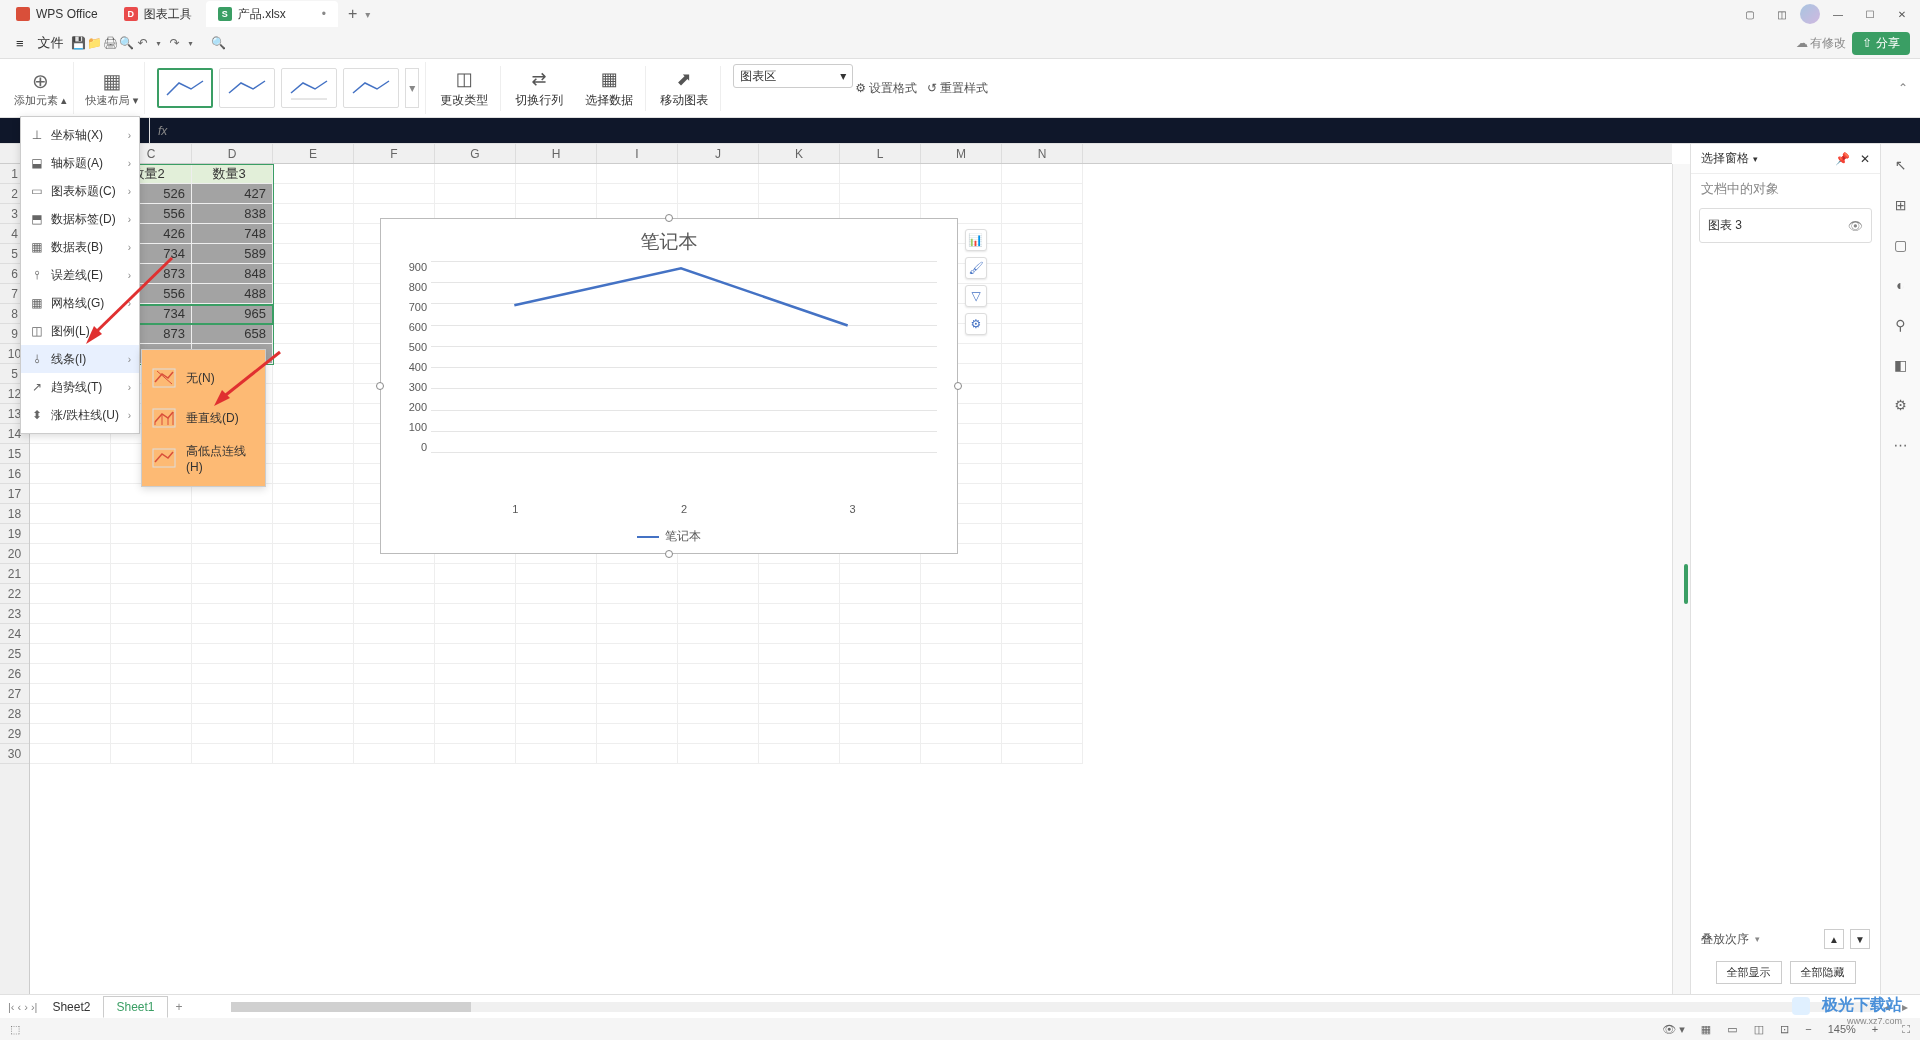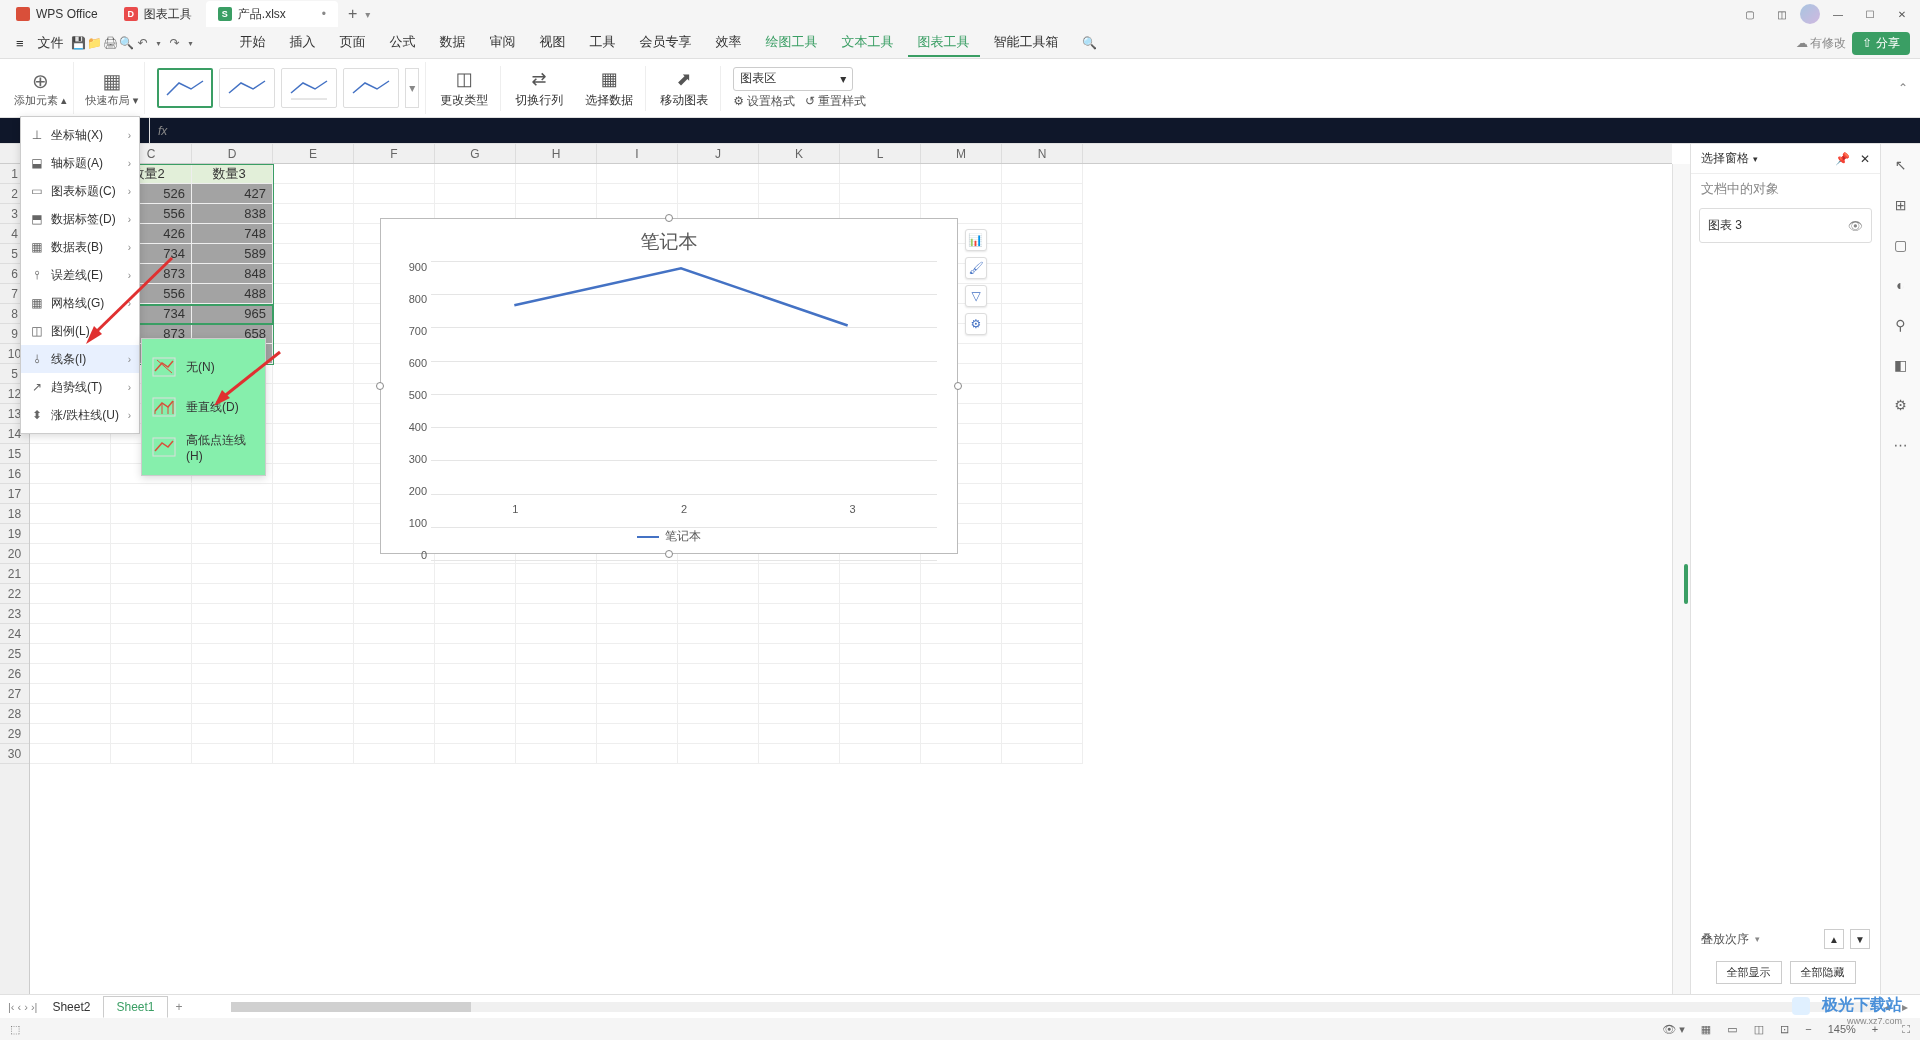--- a/index.html
+++ b/index.html
@@ -36,21 +36,21 @@
 .ribbon-group { display: flex; flex-direction: column; align-items: center; padding: 0 6px; gap: 0; font-size: 11px; color: #555; border-right: 1px solid #eee; height: 52px; justify-content: center; }
 .ribbon-group .rg-icon { font-size: 20px; color: #666; }
 .ribbon-group .rg-label { font-size: 11px; }
 .chart-styles { display: flex; gap: 6px; padding: 0 6px; border-right: 1px solid #eee; height: 52px; align-items: center; }
 .chart-style { width: 56px; height: 40px; border: 1px solid #ddd; border-radius: 2px; background: #fff; display: flex; align-items: center; justify-content: center; position: relative; }
 .chart-style.selected { border: 2px solid #3a9e64; }
 .chart-style svg { width: 44px; height: 30px; }
 .style-more { width: 14px; height: 40px; display:flex; align-items:center; justify-content:center; color:#888; border:1px solid #ddd; }
 .ribbon-btn { display: flex; flex-direction: column; align-items: center; padding: 2px 8px; gap: 2px; }
 .ribbon-btn .ico { font-size: 18px; color: #555; }
-.ribbon-col2 { display: flex; flex-direction: column; gap: 2px; padding: 0 6px; height: 48px; justify-content: center; }
+.ribbon-col2 { display: flex; gap: 2px; padding: 0 6px; height: 48px; justify-content: center; }
 .ribbon-sel { width: 120px; height: 24px; border: 1px solid #ccc; border-radius: 3px; padding: 0 6px; display: flex; align-items: center; justify-content: space-between; font-size: 12px;}
 .ribbon-row { display: flex; gap: 10px; }
 .ribbon-link { font-size: 12px; color: #555; display:flex; align-items:center; gap:3px; }
 .ribbon-collapse { margin-left: auto; color: #888; padding: 4px; }
 
 
 .formula-bar { height: 26px; background: #0f172a; border-bottom: 1px solid #e0e0e0; display: flex; align-items: center; }
 .name-box { width: 150px; border-right: 1px solid #e0e0e0; display: flex; align-items: center; padding: 0 8px; height: 100%; justify-content: flex-end; color: #888; }
 .fx-btn { padding: 0 8px; color: #888; font-style: italic; }
 
@@ -71,38 +71,38 @@
 .vscroll-indicator{position:absolute; right:2px; top:400px; width:4px; height:40px; background:#3a9e64; border-radius:2px;}
 
 
 .chart-object { position: absolute; left: 380px; top: 74px; width: 578px; height: 336px; background: #fff; border: 1px solid #bbb; }
 .chart-handle { position: absolute; width: 8px; height: 8px; border: 1px solid #888; background: #fff; border-radius: 50%; }
 .ch-t { top: -5px; left: 50%; transform: translateX(-50%); }
 .ch-b { bottom: -5px; left: 50%; transform: translateX(-50%); }
 .ch-l { left: -5px; top: 50%; transform: translateY(-50%); }
 .ch-r { right: -5px; top: 50%; transform: translateY(-50%); }
 .chart-title { text-align: center; font-size: 19px; font-family: "SimSun", serif; color: #595959; padding: 10px 0 6px; }
-.chart-plot { position: relative; height: 300px; margin: 0 20px 0 50px; }
+.chart-plot { position: relative; height: 192px; margin: 0 20px 0 50px; }
 .chart-yaxis { position: absolute; left: -38px; top: 0; height: 100%; width: 34px; display: flex; flex-direction: column; justify-content: space-between; text-align: right; color: #595959; font-size: 11px; }
 .chart-grid { position: absolute; inset: 0; display: flex; flex-direction: column; justify-content: space-between; }
 .chart-grid .gline { height: 0; border-top: 1px solid #e5e5e5; }
 .chart-xaxis { position: absolute; left: 50px; right: 20px; display: flex; justify-content: space-around; color: #595959; font-size: 11px; bottom: 38px; }
 .chart-legend { position: absolute; bottom: 8px; left: 0; right: 0; text-align: center; font-size: 12px; color: #595959; display:flex; justify-content:center; align-items:center; gap:6px;}
 .chart-legend .lline { width:22px; height:0; border-top: 2px solid #4472c4;}
 .chart-line { position: absolute; inset: 0; }
 .chart-side-btns { position: absolute; right: -30px; top: 10px; display: flex; flex-direction: column; gap: 6px; }
 .chart-side-btns .csb { width: 22px; height: 22px; background: #fff; border: 1px solid #ddd; border-radius: 3px; display:flex; align-items:center; justify-content:center; font-size:12px; color:#4472c4; box-shadow: 0 1px 2px rgba(0,0,0,0.1);}
 
 
 .dropdown1 { position: absolute; top: 116px; left: 20px; width: 120px; background: #fff; border: 1px solid #ccc; box-shadow: 0 2px 8px rgba(0,0,0,0.15); z-index: 100; padding: 4px 0;}
 .dropdown1 .ditem { height: 28px; display: flex; align-items: center; padding: 0 8px; gap: 6px; font-size: 12px; position: relative; }
 .dropdown1 .ditem.hover { background: #e8f0fe; }
 .dropdown1 .arrow { margin-left: auto; color: #888; font-size: 10px; }
 .dropdown1 .dic { width: 16px; height: 14px; display:flex; align-items:center; justify-content:center; color:#666; }
-.dropdown2 { position: absolute; top: 338px; left: 141px; width: 125px; background: #86efac; border: 1px solid #ccc; box-shadow: 0 2px 8px rgba(0,0,0,0.15); z-index: 101; padding: 8px 0;}
+.dropdown2 { position: absolute; top: 349px; left: 141px; width: 125px; background: #fdba74; border: 1px solid #ccc; box-shadow: 0 2px 8px rgba(0,0,0,0.15); z-index: 101; padding: 8px 0;}
 .dropdown2 .ditem2 { height: 40px; display: flex; align-items: center; padding: 0 10px; gap: 10px; font-size: 12px; }
 .dropdown2 .dic2 { width: 24px; height: 20px; }
 
 
 .red-arrow { position: absolute; z-index: 200; pointer-events: none; }
 
 
 .right-panel { width: 190px; border-left: 1px solid #e0e0e0; background: #fff; display: flex; flex-direction: column; }
 .rp-head { height: 30px; display: flex; align-items: center; padding: 0 10px; font-size: 12px; gap: 4px; border-bottom: 1px solid #eee; }
 .rp-head .pin { margin-left: auto; color: #888; }
@@ -175,36 +175,20 @@
       <span>文件</span>
     </span>
   <span class="menu-icon">💾</span>
   <span class="menu-icon">📁</span>
   <span class="menu-icon">🖨</span>
   <span class="menu-icon">🔍</span>
   <span class="menu-icon">↶</span>
   <span class="menu-icon" style="font-size:8px;">▾</span>
   <span class="menu-icon">↷</span>
   <span class="menu-icon" style="font-size:8px;">▾</span>
-  <div class="menubar-tabs" id="menubar-tabs">
-      <span class="mtab">开始</span>
-      <span class="mtab">插入</span>
-      <span class="mtab">页面</span>
-      <span class="mtab">公式</span>
-      <span class="mtab">数据</span>
-      <span class="mtab">审阅</span>
-      <span class="mtab">视图</span>
-      <span class="mtab">工具</span>
-      <span class="mtab">会员专享</span>
-      <span class="mtab">效率</span>
-      <span class="mtab green">绘图工具</span>
-      <span class="mtab green">文本工具</span>
-      <span class="mtab active green">图表工具</span>
-      <span class="mtab">智能工具箱</span>
-    </div>
   <span class="menu-icon" style="margin-left:12px;">🔍</span>
   <div class="right-actions">
     <span class="modify-lbl">
       <span>☁</span>
       <span>有修改</span>
     </span>
     <div class="share-btn">
       <span>⇧</span>
       <span>分享</span>
     </div>

